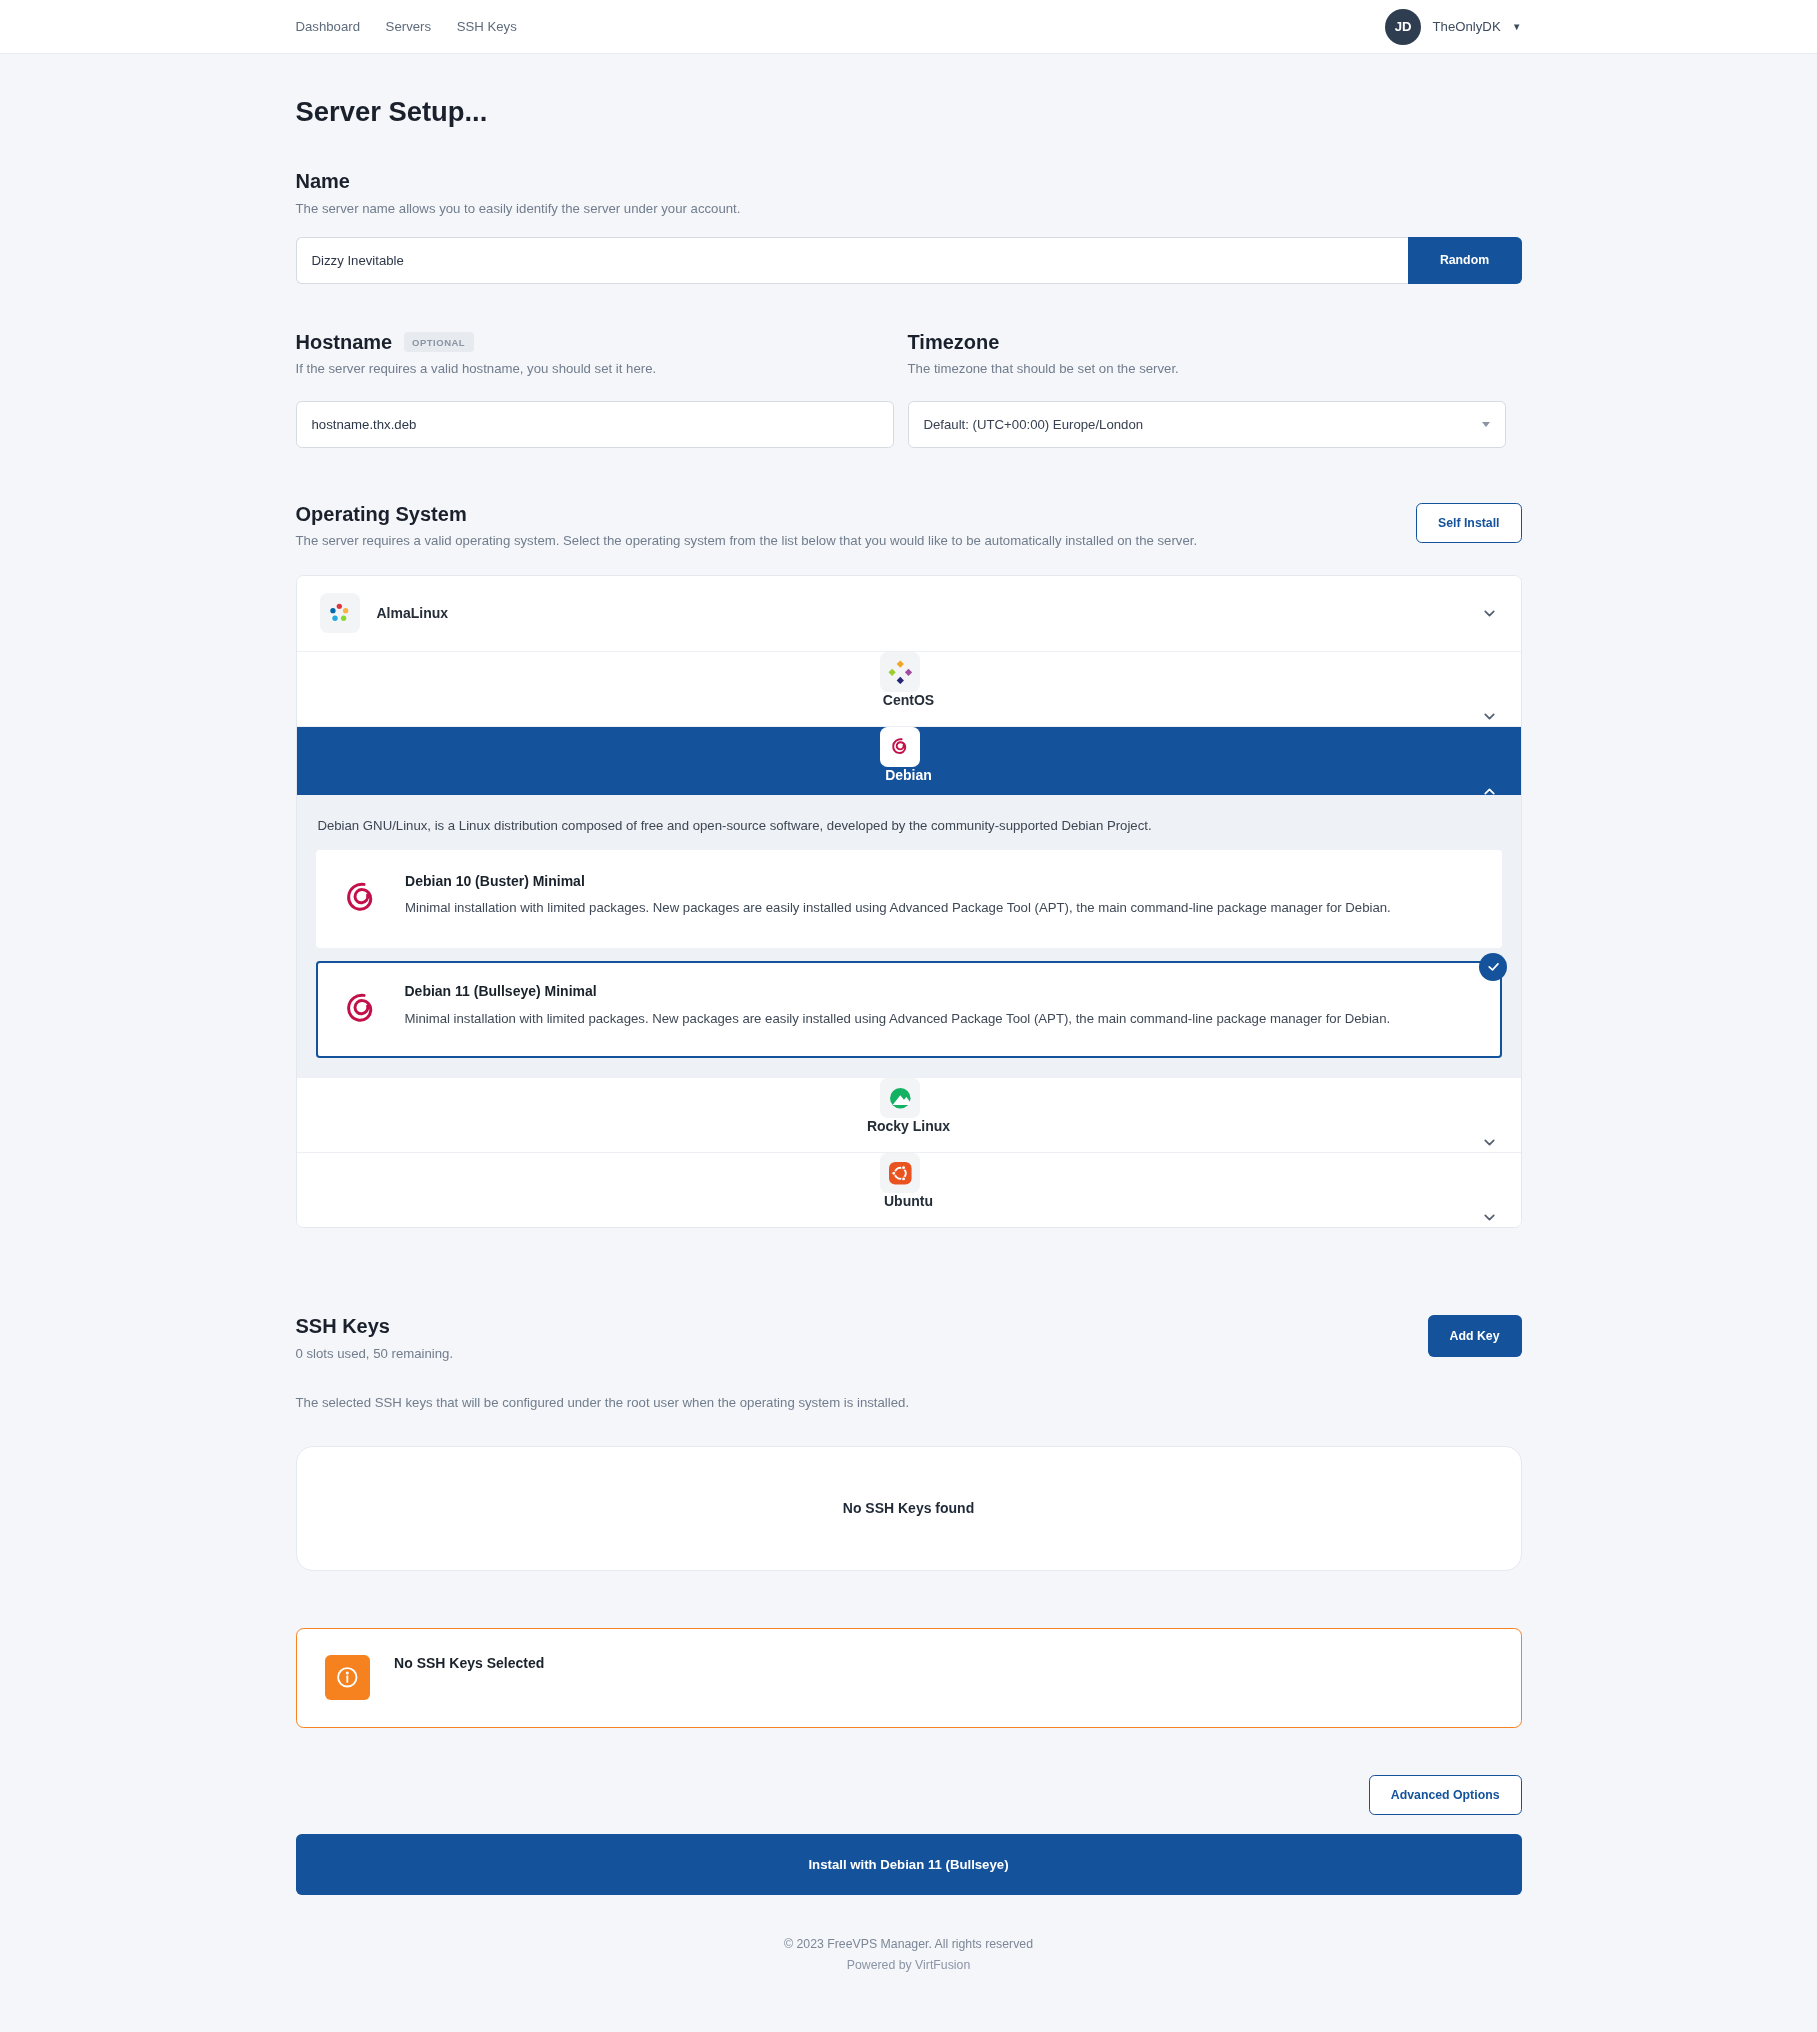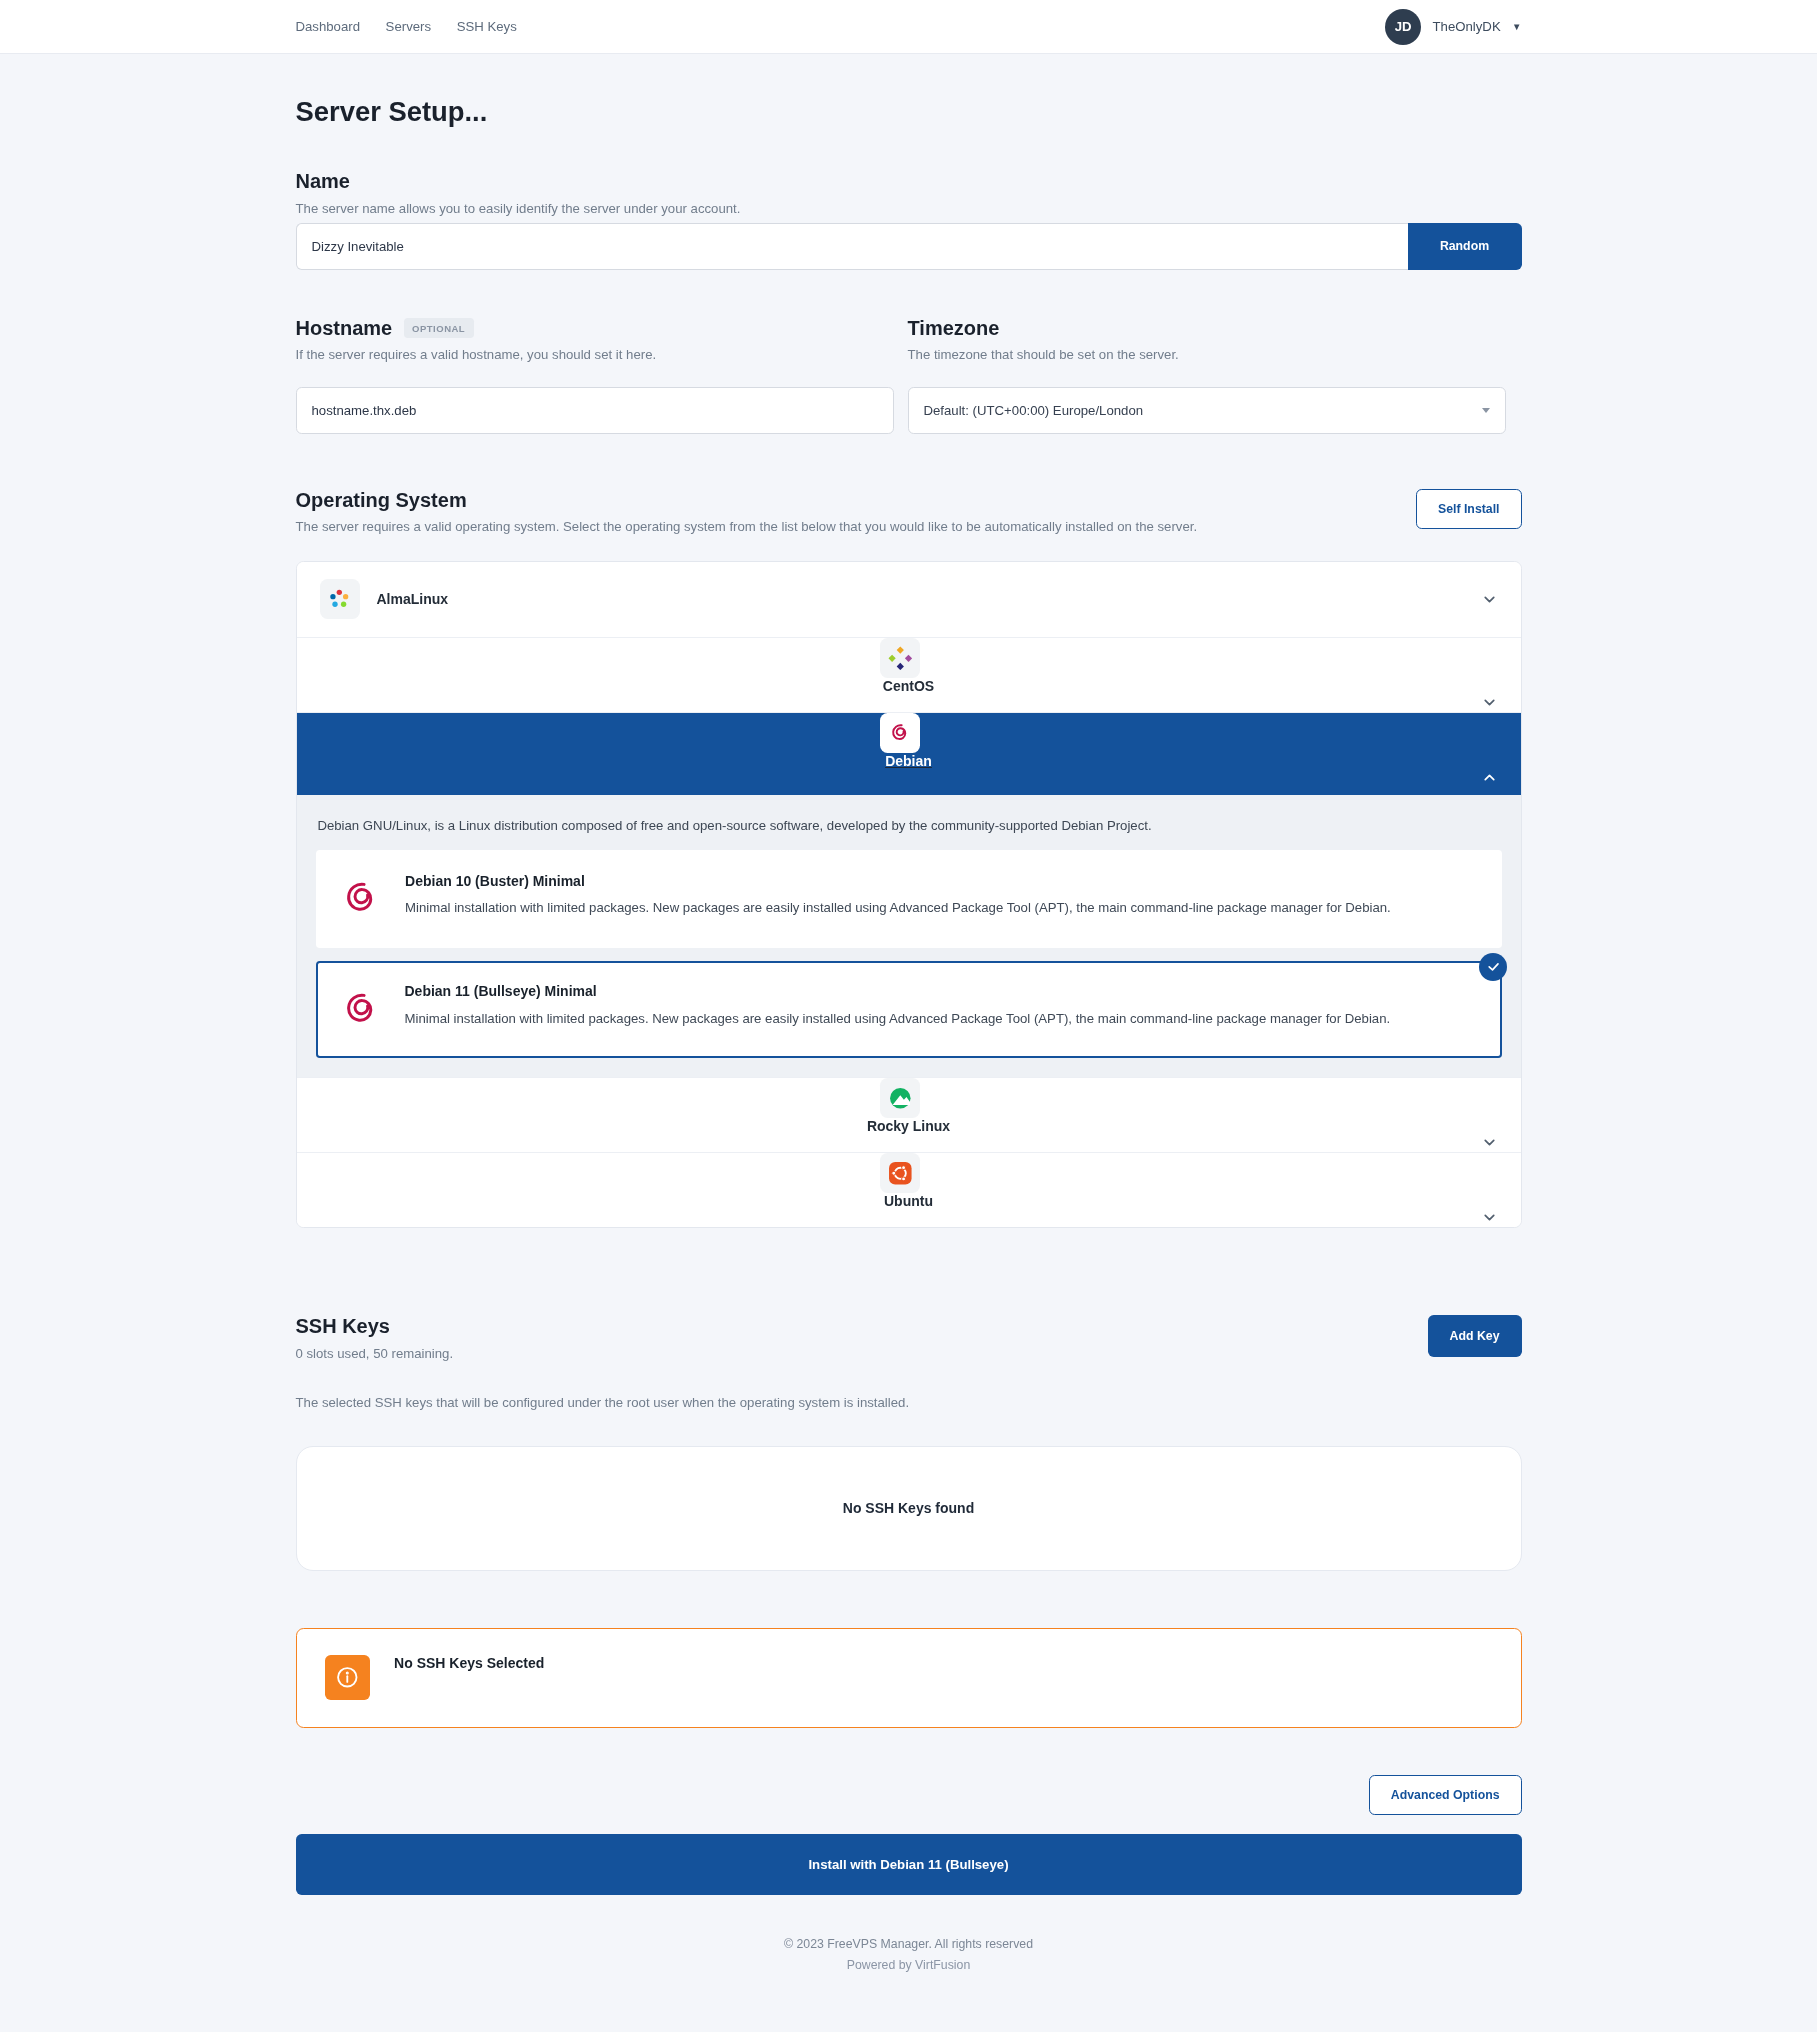--- a/index.html
+++ b/index.html
@@ -18,21 +18,21 @@
 
   
   .container { width:1226px; margin:0 auto; padding-bottom:38px; }
   .page-title { font-size:27.4px; font-weight:700; color:#1a212c; padding-top:42px; }
 
   h2.section-heading { font-size:20px; font-weight:700; color:#1a212c; }
   .section-desc { font-size:13.2px; color:#717d8c; margin-top:7.6px; }
 
   
   .name-section { margin-top:42px; }
-  .input-group { display:flex; margin-top:7px; height:47px; }
+  .input-group { display:flex; margin-top:21px; height:47px; }
   .text-input { flex:1; border:0.9px solid #d6dae1; background:#fff; border-radius:5.7px; padding:0 15px; font-size:13.2px; color:#2d3748; font-family:"Liberation Sans", sans-serif; outline:none; }
   .input-group .text-input { border-radius:5.7px 0 0 5.7px; border-right:none; }
   .btn { border:none; cursor:pointer; font-family:"Liberation Sans", sans-serif; }
   .btn-primary { background:#14529b; color:#fff; font-size:12.3px; font-weight:700; border-radius:5.7px; }
   .input-group .btn-primary { width:114px; border-radius:0 5.7px 5.7px 0; }
   .btn-outline { background:#fff; color:#14529b; border:0.9px solid #14529b; font-size:12.3px; font-weight:700; border-radius:5.7px; padding:12.3px 21px; }
 
   
   .two-col { display:grid; grid-template-columns:598px 598px; column-gap:14px; margin-top:47px; }
   .heading-row { display:flex; align-items:center; gap:11.4px; }
@@ -43,21 +43,21 @@
 
   
   .os-section { margin-top:55px; }
   .os-header-row { display:flex; justify-content:space-between; align-items:flex-start; }
   .accordion { margin-top:26.5px; background:#fff; border:0.9px solid #e3e7ee; border-radius:7.6px; overflow:hidden; }
   .os-row { display:flex; align-items:center; height:75px; padding:0 23px; background:#fff; cursor:pointer; }
   .os-row + .os-row, .os-row-after { border-top:0.9px solid #eceff4;flex-direction:column; }
   .icon-tile { width:40px; height:40px; border-radius:7.6px; background:#f2f4f6; display:flex; align-items:center; justify-content:center; margin-right:17px; flex:none; }
   .os-label { font-size:14px; font-weight:700; color:#242d38; }
   .chev { margin-left:auto; display:flex; }
-  .os-row-active { background:#14529b; height:83px;text-decoration:underline; }
+  .os-row-active { background:#14529b; height:69px; }
   .os-row-active .os-label { color:#fff; }
   .os-row-active .icon-tile { background:#fff; }
 
   .debian-panel { background:#eef1f5; padding:5.7px 19px 19px; }
   .panel-desc { font-size:13.2px; color:#3d4754; padding:17px 1.9px 3.8px; }
   .os-card { background:#fff; border-radius:3.8px; margin-top:13.2px; padding:23px 24.6px 26.5px; display:flex; gap:21px; cursor:pointer; }
   .os-card.selected { border:2.8px solid #14529b; position:relative; padding:20px 22px 24px; }
   .card-logo { flex:none; width:44px; display:flex; align-items:flex-start; justify-content:center; padding-top:1.9px; }
   .card-title { font-size:14px; font-weight:700; color:#19212b; }
   .card-desc { font-size:13.2px; color:#3f4956; line-height:1.65; margin-top:8.5px; max-width:1060px; }

